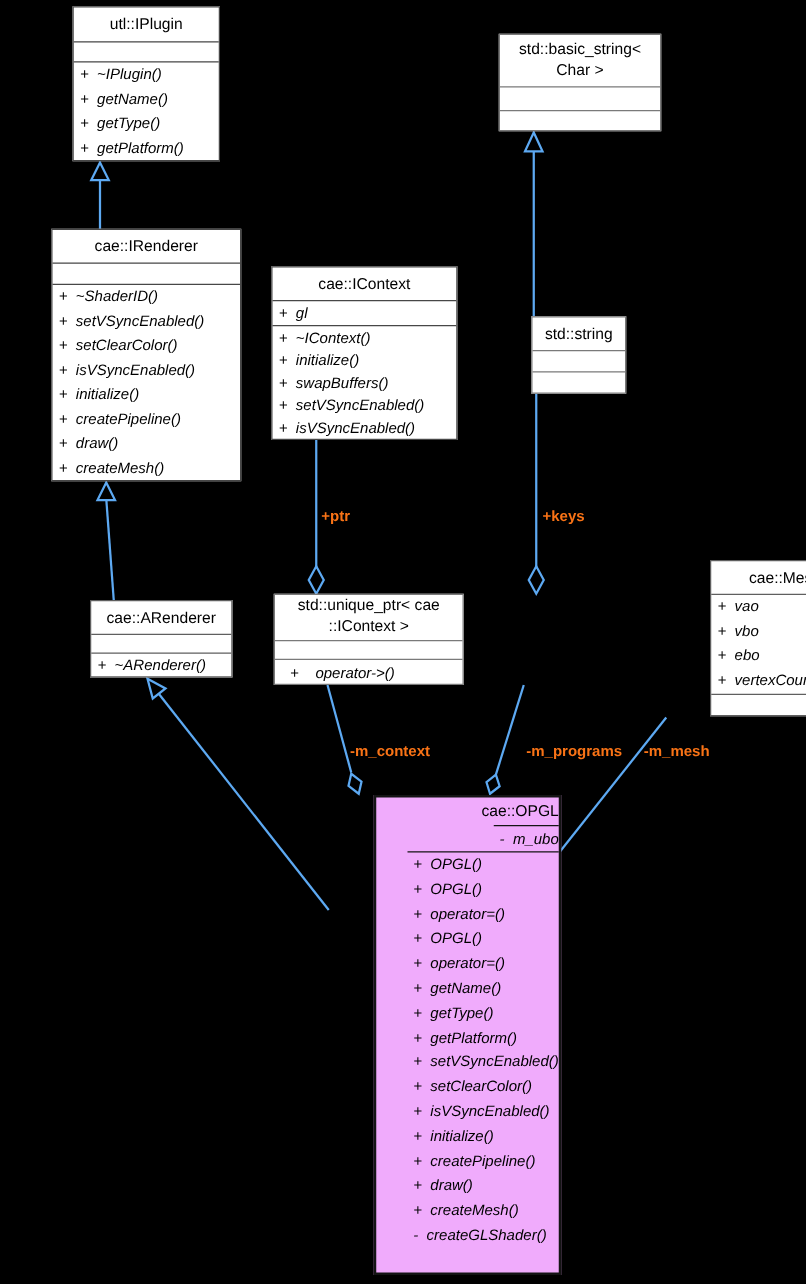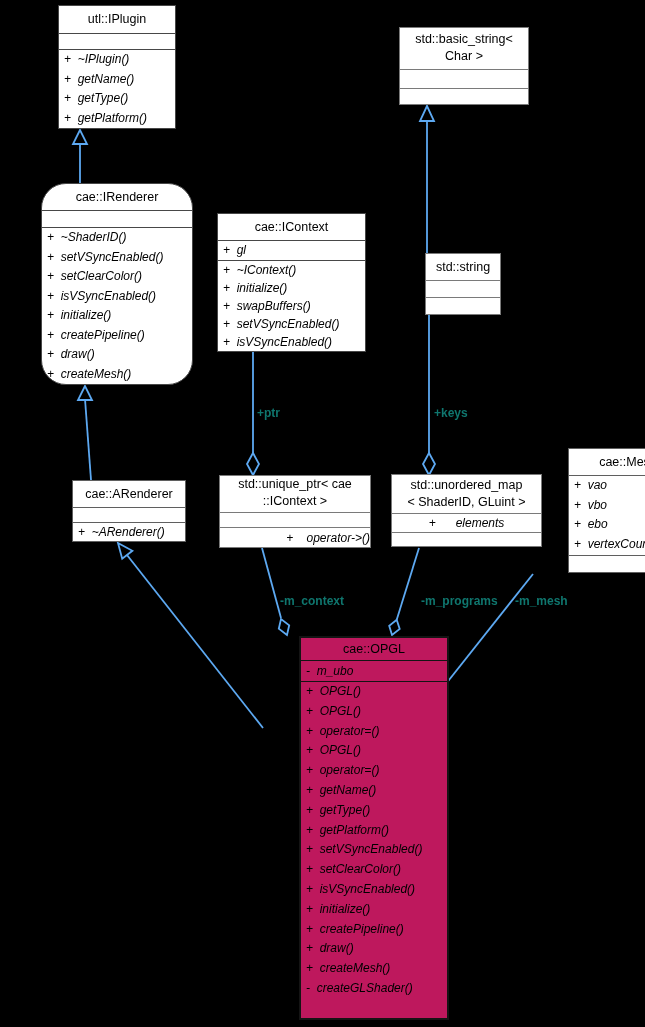--- a/index.html
+++ b/index.html
@@ -15,21 +15,21 @@
   .cls .sec{border-top:1.3px solid var(--bc,#6b6b6b);box-sizing:border-box;
             overflow:hidden;flex:none;}
   .cls .sec.methods{flex:1 1 auto;}
   .row{font-size:12px;white-space:pre;padding-left:5px;
        line-height:var(--rl,19.5px);color:#000;font-style:italic;}
 
   .iplugin{left:22px;top:5px;width:118px;height:124px;--bc:#474747;--rl:19.5px;}
   .iplugin .title{height:27px;line-height:27px;}
   .iplugin .attrs{height:16px;}
 
-  .irenderer{left:5px;top:183px;width:152px;height:202px;border-radius:25px;--bc:#474747;--rl:19.5px;}
+  .irenderer{left:5px;top:183px;width:152px;height:202px;--bc:#474747;--rl:19.5px;}
   .irenderer .title{height:26px;line-height:26px;}
   .irenderer .attrs{height:17px;}
 
   .icontext{left:181px;top:213px;width:149px;height:139px;--bc:#474747;--rl:18px;}
   .icontext .title{height:26px;line-height:26px;}
   .icontext .attrs{height:20px;}
   .icontext .attrs .row{line-height:18px;}
 
   .basicstring{left:363px;top:27px;width:130px;height:78px;--bc:#7a7a7a;}
   .basicstring .title{height:38px;line-height:17px;padding-top:3px;}
@@ -39,39 +39,39 @@
   .stdstring .title{height:26px;line-height:26px;}
   .stdstring .attrs{height:17px;}
 
   .arenderer{left:36px;top:480px;width:114px;height:62px;justify-content:center;--bc:#5f5f5f;--rl:19px;}
   .arenderer .title{height:26px;line-height:26px;}
   .arenderer .attrs{height:15px;}
 
   .uniqueptr{left:183px;top:475px;width:152px;height:73px;--bc:#7a7a7a;--rl:20px;}
   .uniqueptr .title{height:36px;line-height:16.5px;padding-top:0;}
   .uniqueptr .attrs{height:15px;}
-  .uniqueptr .methods .row{text-align:right;padding-left:0;}
+  .uniqueptr .methods .row{text-align:left;padding-left:12px;}
 
   .unorderedmap{left:355px;top:474px;width:151px;height:73px;--bc:#7a7a7a;--rl:18px;}
   .unorderedmap .title{height:36px;line-height:16.5px;padding-top:2px;}
   .unorderedmap .attrs{height:19px;}
   .unorderedmap .attrs .row{text-align:center;padding-left:0;}
 
   .mesh{left:532px;top:448px;width:120px;height:125px;--bc:#5f5f5f;--rl:19.7px;}
   .mesh .title{height:26px;line-height:26px;}
   .mesh .attrs{height:80px;}
 
   .opgl{left:263px;top:636px;width:150px;height:384px;--bc:#141414;--rl:19.8px;
-        background:#be185d;border-width:2px;}
+        background:#f0abfc;border-width:2px;align-items:flex-end;}
   .opgl .title{height:22px;line-height:22px;}
   .opgl .attrs{height:21px;}
   .opgl .attrs .row{line-height:20px;}
 
   
-  .elabel{position:absolute;font-size:12px;font-weight:bold;color:#0f766e;
+  .elabel{position:absolute;font-size:12px;font-weight:bold;color:#f97316;
           white-space:pre;}
   #lbl-ptr{left:257px;top:406px;}
   #lbl-keys{left:434px;top:406px;}
   #lbl-m-context{left:280px;top:594px;}
   #lbl-m-programs{left:421px;top:594px;}
   #lbl-m-mesh{left:515px;top:594px;}
 </style>
 </head>
 <body>
 
@@ -172,28 +172,20 @@
 
   <div class="cls uniqueptr">
     <div class="title">std::unique_ptr&lt; cae
 ::IContext &gt;</div>
     <div class="sec attrs"></div>
     <div class="sec methods">
         <div class="row">+    operator-&gt;()</div>
       </div>
   </div>
 
-  <div class="cls unorderedmap">
-    <div class="title">std::unordered_map
-&lt; ShaderID, GLuint &gt;</div>
-    <div class="sec attrs">
-        <div class="row">+      elements</div>
-      </div>
-    <div class="sec methods"></div>
-  </div>
 
   <div class="cls mesh">
     <div class="title">cae::Mesh</div>
     <div class="sec attrs">
         <div class="row">+  vao</div>
         <div class="row">+  vbo</div>
         <div class="row">+  ebo</div>
         <div class="row">+  vertexCount</div>
       </div>
     <div class="sec methods"></div>

